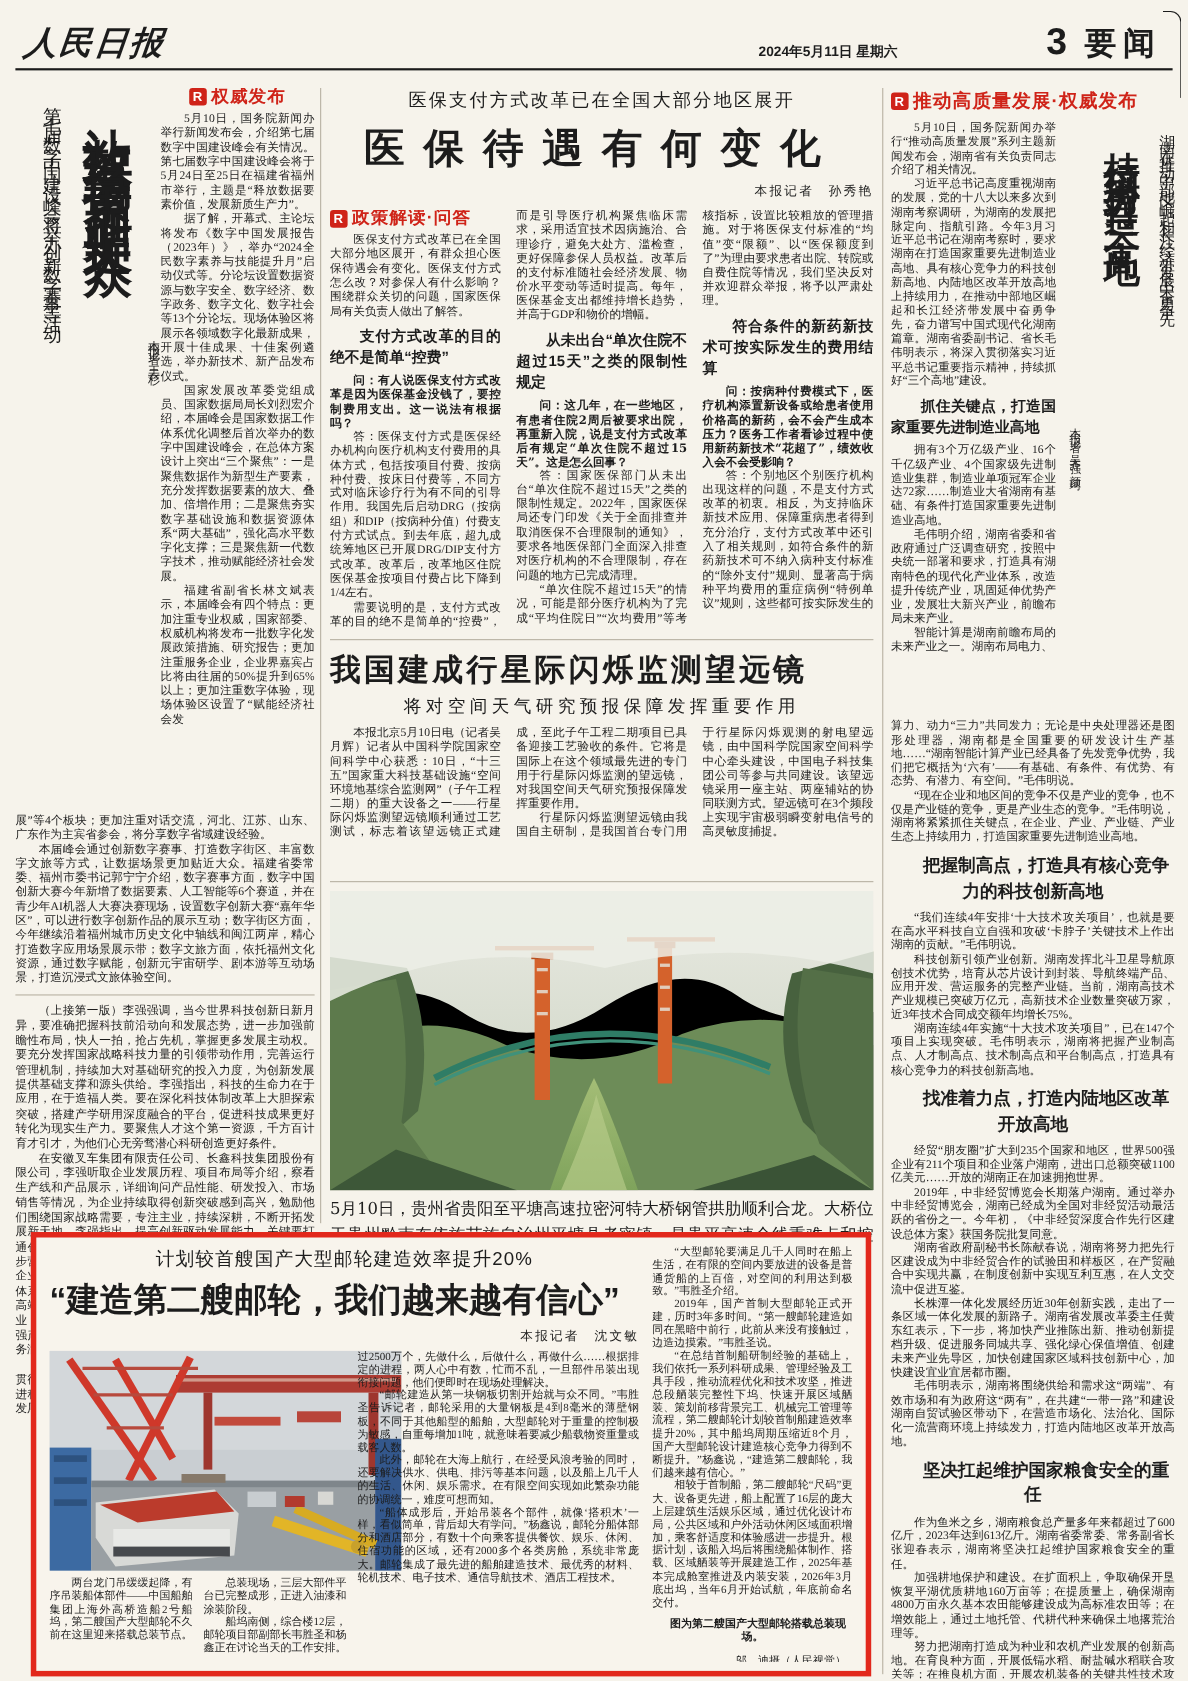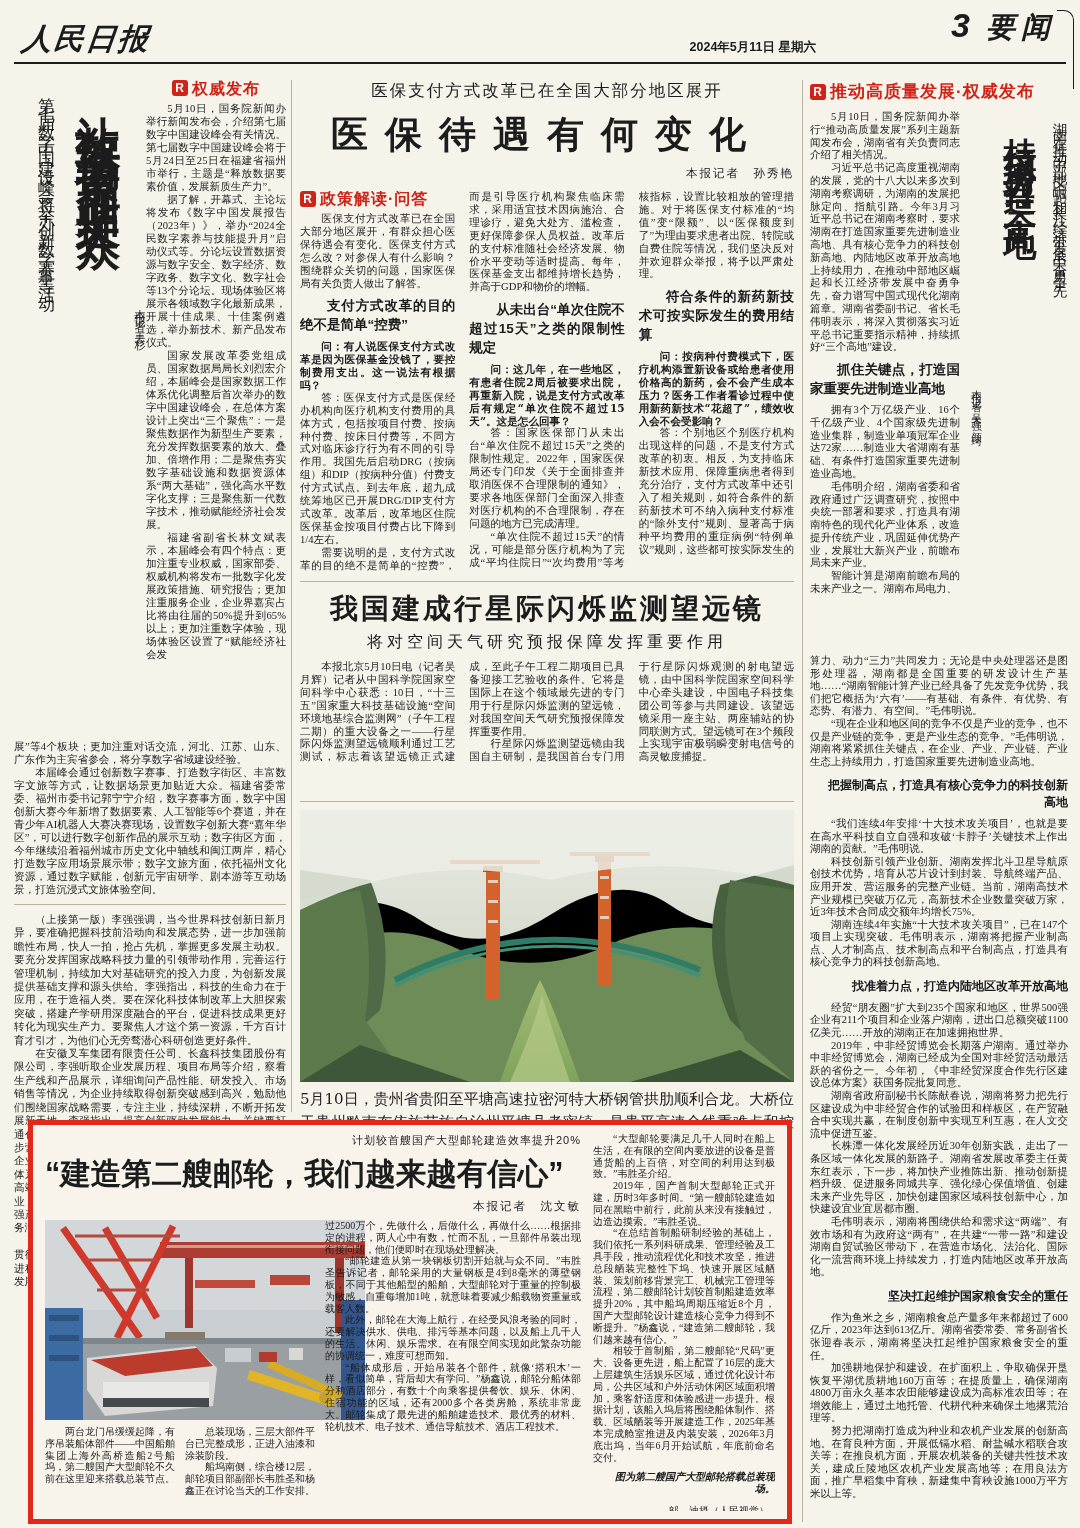--- a/index.html
+++ b/index.html
@@ -6,22 +6,22 @@
   body{width:1080px;height:1528px;position:relative;overflow:hidden;
        background:#f6f3eb;color:#1c1c1c;
        font-family:"Liberation Serif","DejaVu Serif",serif;}
   .page{position:absolute;inset:0;}
   
   .hdr{position:absolute;left:14px;top:6px;right:14px;height:56px;border-bottom:2.5px solid #1b1b1b;}
   .masthead{position:absolute;left:8px;bottom:2px;font-size:30px;font-weight:800;font-style:italic;
             font-family:"DejaVu Serif",serif;transform:skewX(-6deg);letter-spacing:2px;}
   .hdr-date{position:absolute;right:250px;bottom:6px;font-size:12.5px;font-weight:700;
             font-family:"Liberation Sans",sans-serif;}
-  .hdr-page{position:absolute;right:10px;bottom:14px;font-size:29px;font-weight:800;letter-spacing:6px;
-            font-family:"DejaVu Serif",serif;font-style:italic;}
+  .hdr-page{position:absolute;right:10px;bottom:2px;font-size:29px;font-weight:800;letter-spacing:6px;
+            font-family:"DejaVu Serif",serif;}
   .hdr-page .num{font-size:34px;font-family:"Liberation Sans",sans-serif;font-weight:700;margin-right:10px;}
   .corner{position:absolute;right:6px;top:10px;width:16px;height:78px;
           border-right:1.5px solid #1b1b1b;border-top:1.5px solid #1b1b1b;border-top-right-radius:10px;}
   
   .vr{position:absolute;width:0;border-left:1px solid #b7b1a2;}
   .vr1{left:291px;top:80px;height:1032px;}
   .vr2{left:802px;top:80px;height:1442px;}
   
   .blk{margin:0;padding:0;text-align:justify;}
   .blk-p{text-indent:2em;}
@@ -51,56 +51,56 @@
   .digi-wide{font-size:10.6px;line-height:13px;margin-top:2px;}
   .hrule{border:none;border-top:1px solid #b7b1a2;margin:8px 0;}
   .cont-art{font-size:10.6px;line-height:13.4px;margin-top:4px;}
   
   .col-mid{position:absolute;left:300px;top:80px;width:494px;}
   .med-kicker{text-align:center;font-family:"Liberation Sans",sans-serif;font-size:16.5px;letter-spacing:2px;}
   .med-head{text-align:center;font-size:37px;font-weight:800;letter-spacing:17px;margin:8px 0 6px;
             font-family:"DejaVu Serif",serif;white-space:nowrap;}
   .med-cols{column-count:3;column-gap:14px;font-size:10.6px;line-height:12.9px;height:382px;
             overflow:hidden;margin-top:10px;}
-  .tel-head{text-align:center;font-size:28px;font-weight:800;letter-spacing:3px;
+  .tel-head{font-size:28px;font-weight:800;letter-spacing:3px;
             font-family:"Liberation Sans","DejaVu Sans",sans-serif;margin:2px 0 4px;}
   .tel-sub{text-align:center;font-size:16px;letter-spacing:4px;font-family:"DejaVu Serif",serif;margin-bottom:8px;}
   .tel-cols{column-count:3;column-gap:14px;font-size:10.6px;line-height:12.9px;overflow:hidden;height:132px;}
   .bridge-photo{display:block;width:494px;height:272px;margin-top:6px;}
   .mid-cap{margin-top:6px;}
   
   .col-right{position:absolute;left:810px;top:80px;width:258px;height:1446px;overflow:hidden;}
   .col-right .rlabel{font-size:17px;justify-content:flex-start;margin-bottom:8px;}
   .hunan-top{display:flex;height:540px;overflow:hidden;}
   .hunan-text{width:150px;font-size:10.5px;line-height:12.8px;overflow:hidden;}
   .hv-byl{writing-mode:vertical-rl;font-size:10.5px;width:24px;padding-top:270px;letter-spacing:4px;
           font-family:"DejaVu Serif",serif;}
   .hv-head{writing-mode:vertical-rl;font-size:33px;font-weight:800;width:54px;letter-spacing:9px;
            line-height:1.1;font-family:"DejaVu Serif",serif;}
   .hv-kicker{writing-mode:vertical-rl;font-size:14.5px;width:30px;letter-spacing:7px;line-height:1.2;
              font-family:"DejaVu Serif",serif;}
   .hunan-wide{font-size:10.5px;line-height:12.6px;margin-top:4px;}
-  .hunan-wide .blk-h{text-align:right;text-indent:1.5em;font-size:12px;margin:9px 0 7px;}
+  .hunan-wide .blk-h{text-align:center;text-indent:1.5em;font-size:16px;margin:9px 0 7px;}
   
   .cruise{position:absolute;left:28px;top:1120px;width:764px;height:404px;border:5px solid #e2281c;
           background:#f8f4ec;box-sizing:border-box;padding:8px 12px;overflow:hidden;}
   .cruise-inner{display:flex;gap:12px;height:100%;}
   .cruise-left{width:536px;flex:none;}
-  .cr-kicker{text-align:right;font-family:"Liberation Sans",sans-serif;font-size:11px;letter-spacing:1px;}
+  .cr-kicker{text-align:center;font-family:"Liberation Sans",sans-serif;font-size:17px;letter-spacing:1px;}
   .cr-head{text-align:left;font-size:30.5px;font-weight:800;letter-spacing:0px;margin:6px 0 4px;
            font-family:"Liberation Sans","DejaVu Sans",sans-serif;white-space:nowrap;}
   .cr-byline{margin-bottom:6px;}
   .cruise-cols{display:flex;gap:10px;}
   .cr-photo-block{width:270px;flex:none;}
   .ship-photo{display:block;width:320px;height:200px;}
   .cr-undercols{column-count:2;column-gap:10px;font-size:10px;line-height:11.8px;margin-top:6px;
                 height:72px;overflow:hidden;}
   .cr-mid{flex:1;font-size:10px;line-height:11.8px;overflow:hidden;}
   .cruise-right{flex:1;font-size:10px;line-height:11.8px;overflow:hidden;}
-  .cr-cap{font-family:"DejaVu Serif",serif;font-weight:700;font-size:10px;margin-top:8px;text-align:right;text-indent:1em;font-style:italic;}
+  .cr-cap{font-family:"DejaVu Serif",serif;font-weight:700;font-size:10px;margin-top:8px;text-align:center;text-indent:1em;}
   .cr-credit{text-align:right;font-size:10px;margin:2px 6px 0 0;}
 </style>
 </head>
 <body>
 
 <div class="page">
 
   <header class="hdr">
     <div class="masthead">人民日报</div>
     <div class="hdr-date">2024年5月11日 星期六</div>

